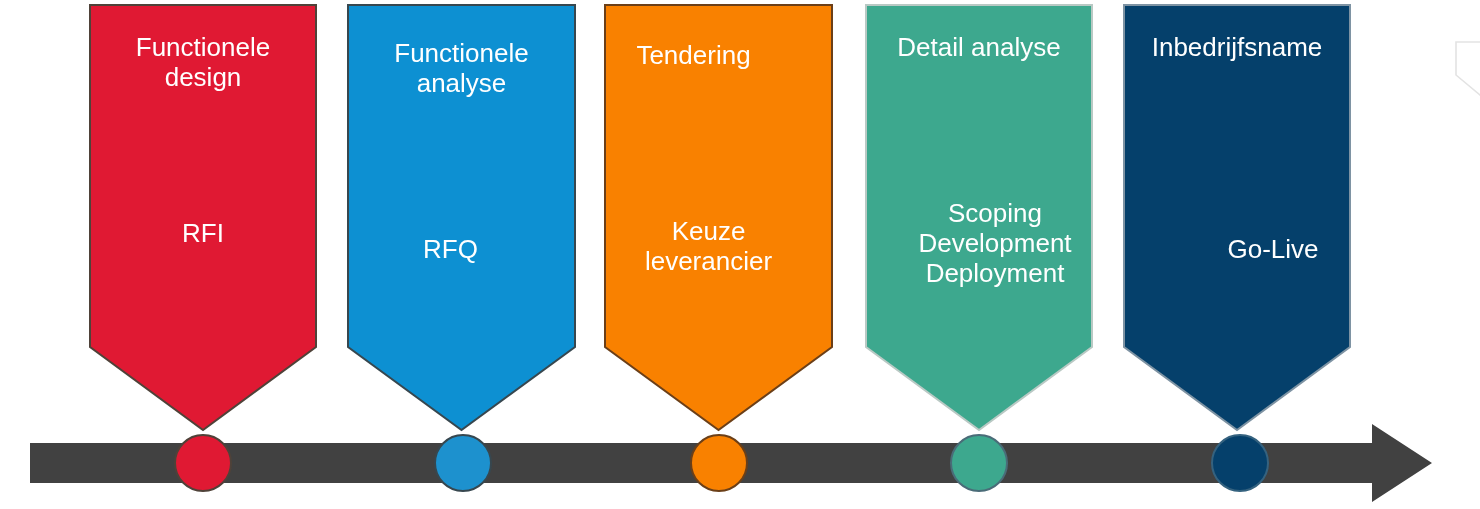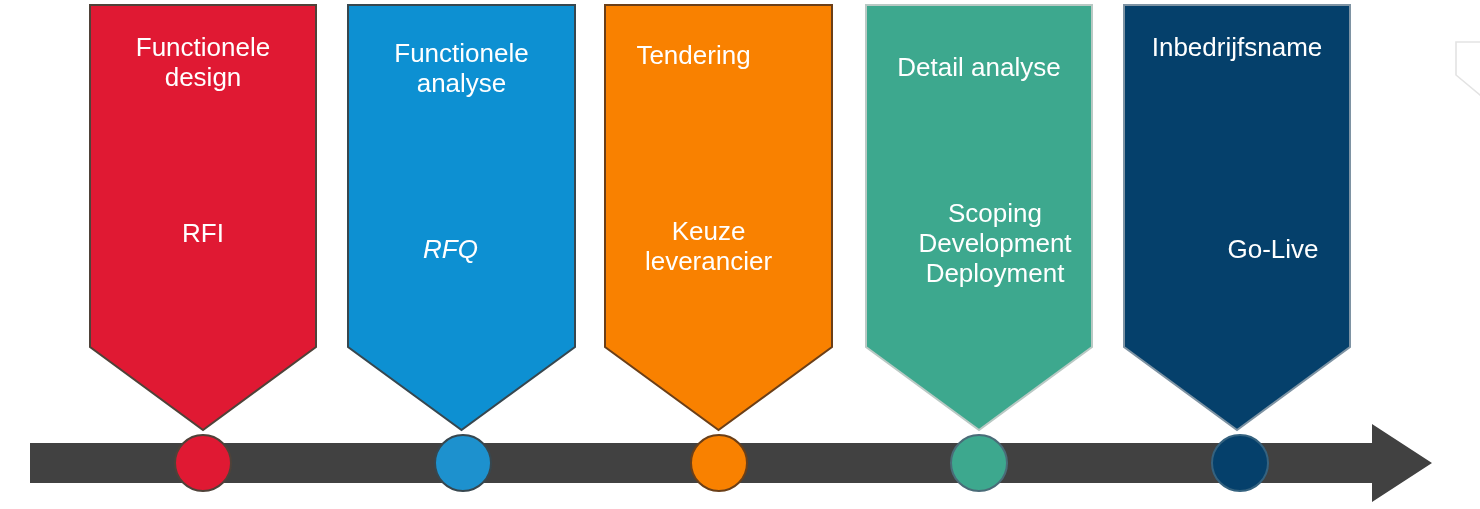--- a/index.html
+++ b/index.html
@@ -71,25 +71,25 @@
         <circle cx="1240" cy="463" r="28" fill="#05406B" stroke="#35627F" stroke-width="2"></circle>
       </g>
   </svg>
 
   <div id="labels-layer">
       <div class="banner-label label-top" style="left: 90px; width: 226px; top: 32px;">Functionele
 design</div>
       <div class="banner-label label-mid" style="left: 90px; width: 226px; top: 218px;">RFI</div>
       <div class="banner-label label-top" style="left: 348px; width: 227px; top: 38px;">Functionele
 analyse</div>
-      <div class="banner-label label-mid" style="left: 348px; width: 205px; top: 234px; font-style: italic;">RFQ</div>
+      <div class="banner-label label-mid" style="left: 348px; width: 205px; top: 234px;">RFQ</div>
       <div class="banner-label label-top" style="left: 599px; width: 189px; top: 32px; margin-top: 8px;">Tendering</div>
       <div class="banner-label label-mid" style="left: 605px; width: 207px; top: 216px;">Keuze
 leverancier</div>
-      <div class="banner-label label-top" style="left: 866px; width: 226px; top: 32px; margin-top: 20px;">Detail analyse</div>
+      <div class="banner-label label-top" style="left: 866px; width: 226px; top: 32px;">Detail analyse</div>
       <div class="banner-label label-mid" style="left: 866px; width: 258px; top: 198px;">Scoping
 Development
 Deployment</div>
       <div class="banner-label label-top" style="left: 1124px; width: 226px; top: 32px; text-align: center;">Inbedrijfsname</div>
       <div class="banner-label label-mid" style="left: 1160px; width: 226px; top: 234px;">Go-Live</div>
     </div>
 
 </div>
 
 </body></html>

